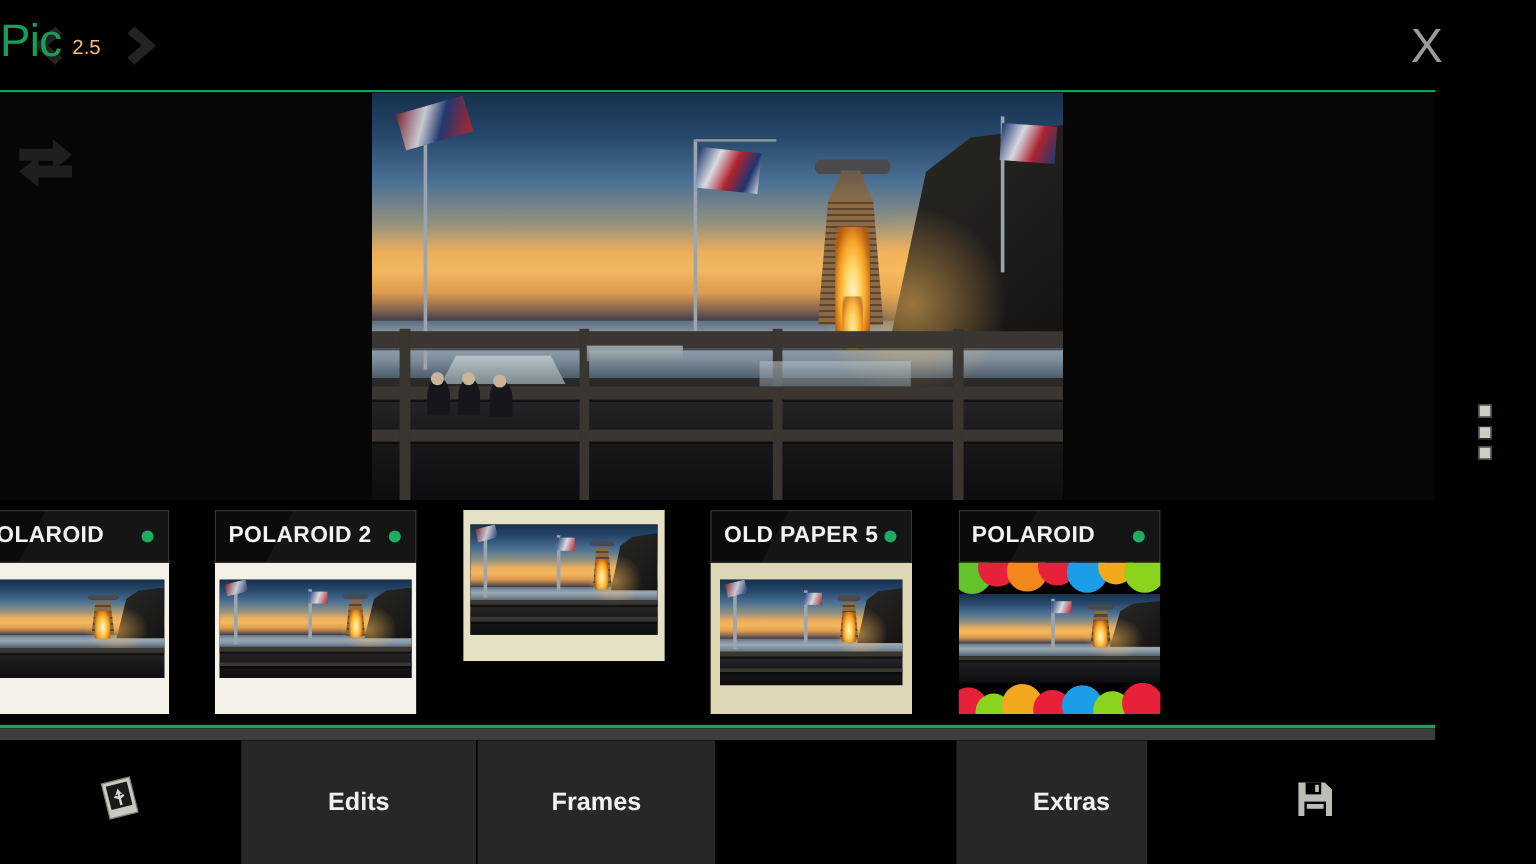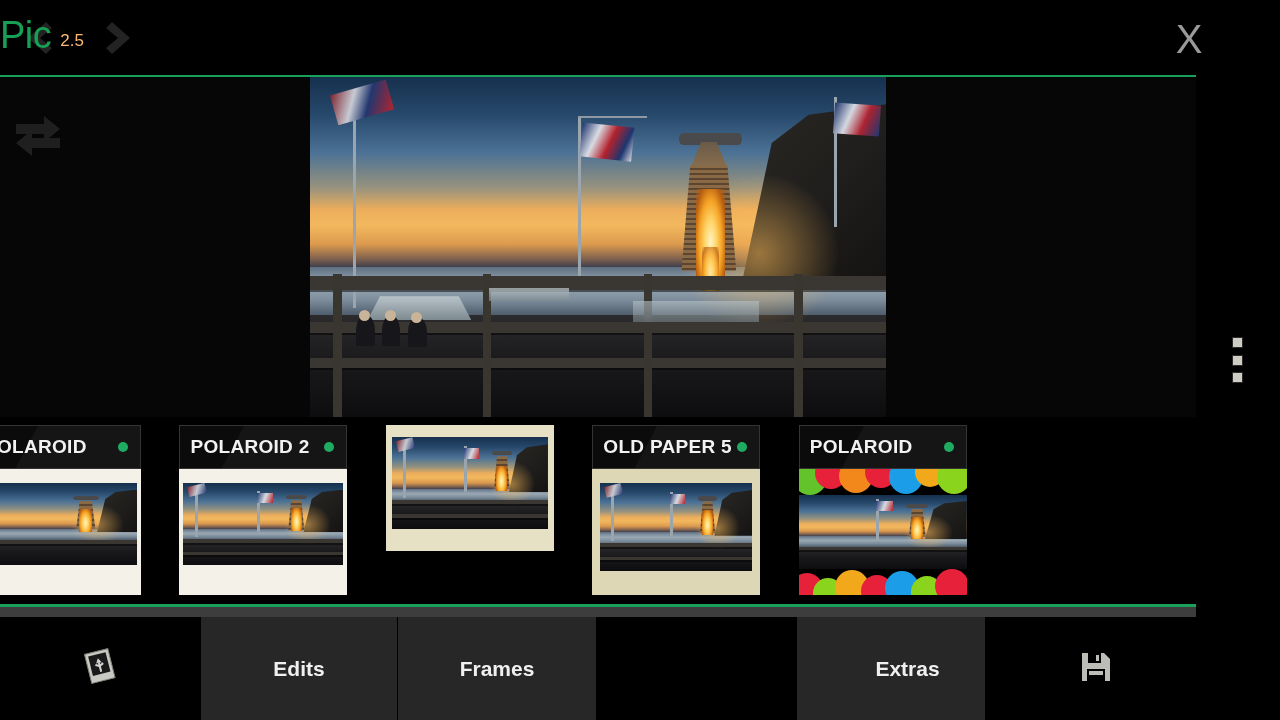--- a/index.html
+++ b/index.html
@@ -125,21 +125,21 @@
          justify-content:center; cursor:pointer; }
   .tab-label { font-size:21px; font-weight:700; color:#f0f0f0; }
   .tab.inactive { background:#272727; }
   .tab.active { background:#1ba05c; }
   .tab.icononly { background:#000; }
 
   #tab-gallery { left:0;    width:200px; }
   #tab-edits   { left:201px; width:196px; }
   #tab-filters { left:398px; width:198px; }
   #tab-frames  { left:597px; width:199px; }
-  #tab-extras  { left:797px; width:188px;padding-left:33px; }
+  #tab-extras  { left:797px; width:159px;padding-left:33px; }
   #tab-save    { left:996px; width:200px; }
 
   #tabbar .divider { position:absolute; top:0; width:1px; height:103px; background:#000; }
 </style>
 </head>
 <body>
 
 <div id="app">
 
   <div id="header">

